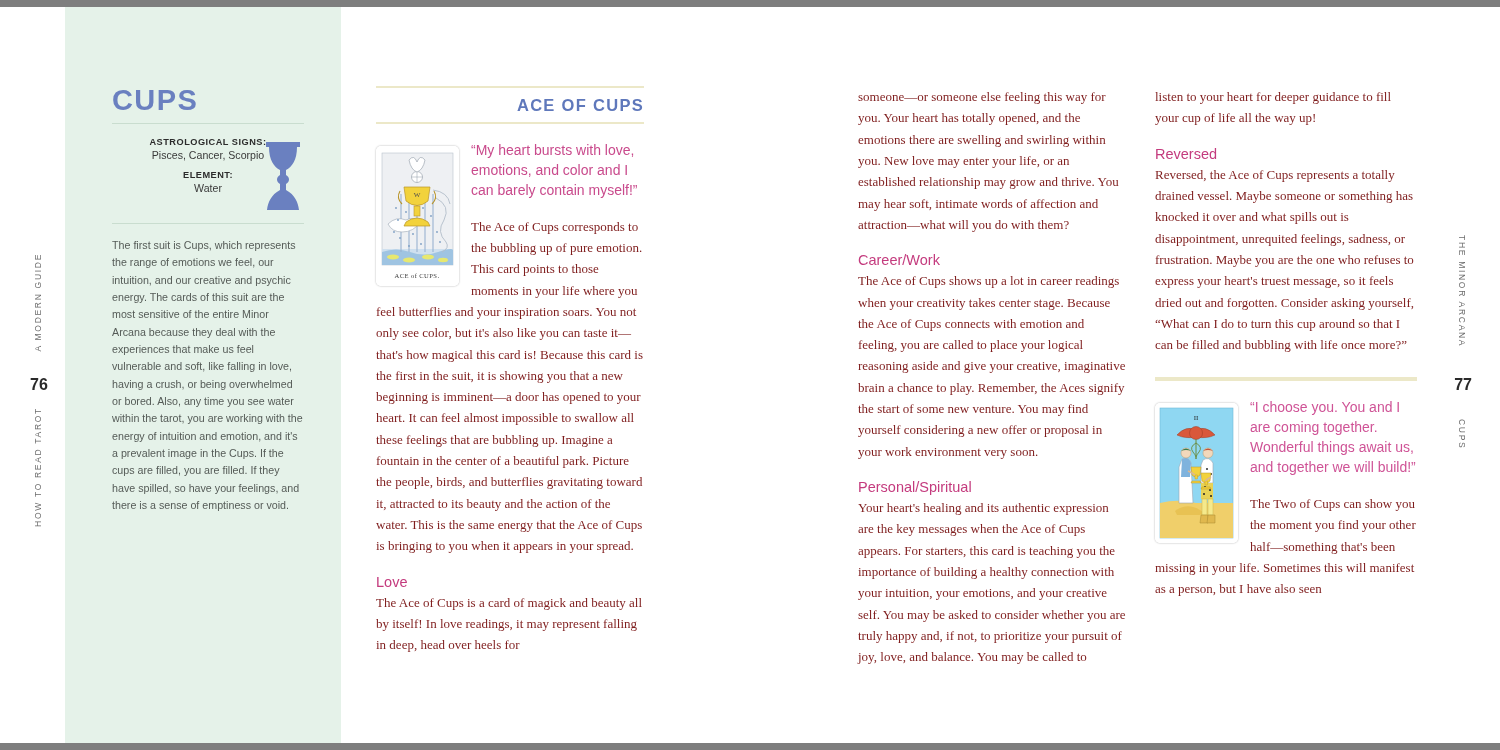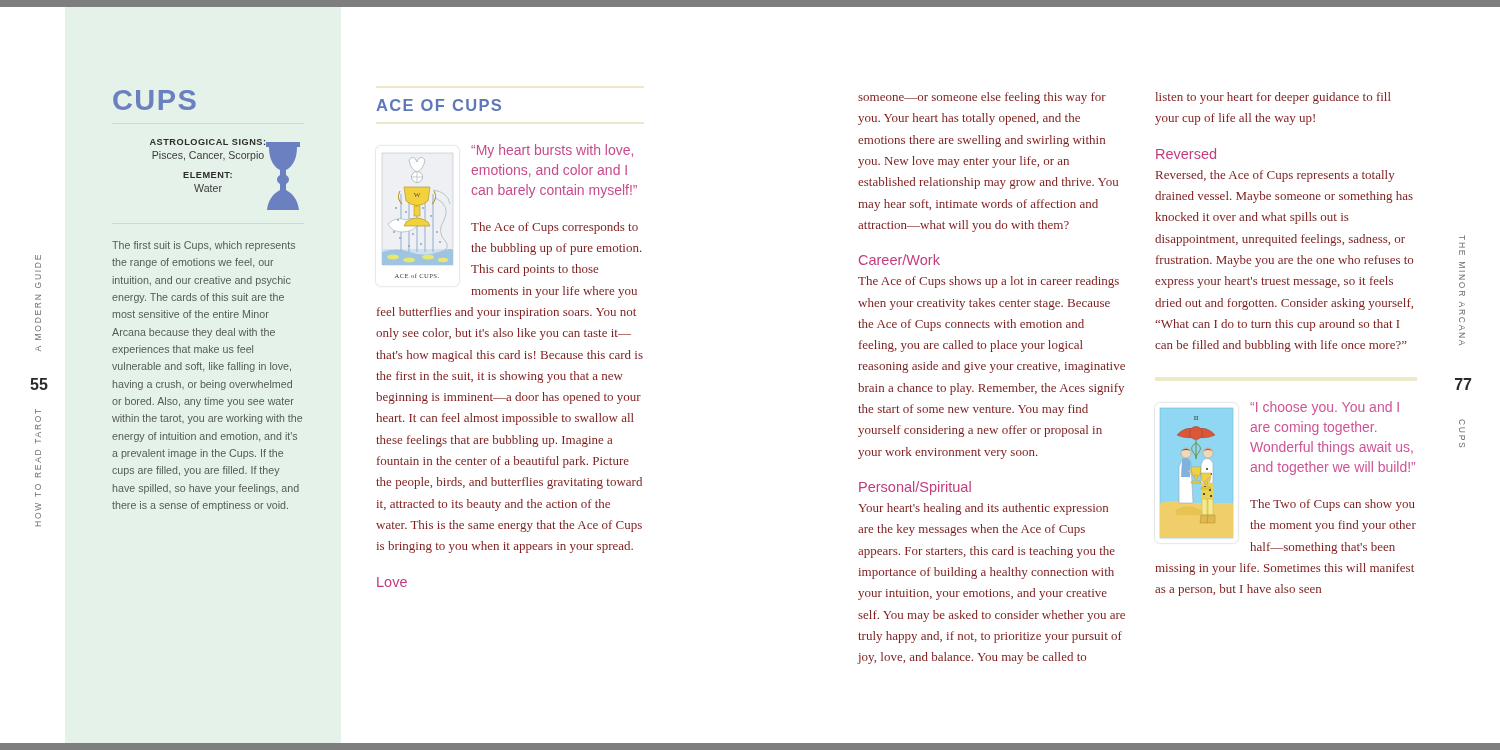--- a/index.html
+++ b/index.html
@@ -161,21 +161,21 @@
     height: 2px;
     background: #ece8c8;
     width: 100%;
   }
   .card-header h2 {
     font-family: "Liberation Sans", sans-serif;
     font-weight: bold;
     font-size: 16.5px;
     letter-spacing: 1.3px;
     color: #5f78bb;
-    text-align: left;
+    text-align: right;
     margin: 0;
     padding: 8px 0 7px 0;
   }
 
   .card-figure {
     float: left;
     margin: 5px 12px 4px 0;
     width: 83px;
   }
   .tarot-card {
@@ -225,21 +225,21 @@
 
 <div id="spread">
 
   <div class="edge-top"></div>
   <div class="edge-bottom"></div>
 
   <div class="page" id="page-left">
 
     <div class="vert-head vert-left" id="rh-modern-guide">A MODERN GUIDE</div>
     <div class="vert-head vert-left" id="rh-how-to-read">HOW TO READ TAROT</div>
-    <div class="folio" id="folio-left">55</div>
+    <div class="folio" id="folio-left">76</div>
 
     <div id="suit-panel">
       <div id="suit-inner">
 
         <h1 id="suit-title">CUPS</h1>
 
         <div class="suit-rule"></div>
 
         <div id="suit-meta">
           <div class="meta-label">ASTROLOGICAL SIGNS:</div>
@@ -325,20 +325,21 @@
             <text x="41" y="132" font-family="'Liberation Serif',serif" font-size="6.6" fill="#3b3b3b" text-anchor="middle" letter-spacing="0.4">ACE of CUPS.</text>
           </svg>
         </div>
       </div>
 
       <p class="quote">“My heart bursts with love, emotions, and color and I can barely contain myself!”</p>
 
       <p class="body">The Ace of Cups corresponds to the bubbling up of pure emotion. This card points to those moments in your life where you feel butterflies and your inspiration soars. You not only see color, but it's also like you can taste it—that's how magical this card is! Because this card is the first in the suit, it is showing you that a new beginning is imminent—a door has opened to your heart. It can feel almost impossible to swallow all these feelings that are bubbling up. Imagine a fountain in the center of a beautiful park. Picture the people, birds, and butterflies gravitating toward it, attracted to its beauty and the action of the water. This is the same energy that the Ace of Cups is bringing to you when it appears in your spread.</p>
 
       <h3 class="sub">Love</h3>
+      <p class="body">The Ace of Cups is a card of magick and beauty all by itself! In love readings, it may represent falling in deep, head over heels for</p>
     </div>
   </div>
 
   <div class="page" id="page-right">
 
     <div class="vert-head vert-right" id="rh-minor-arcana">THE MINOR ARCANA</div>
     <div class="vert-head vert-right" id="rh-cups">CUPS</div>
     <div class="folio" id="folio-right">77</div>
   </div>
 

